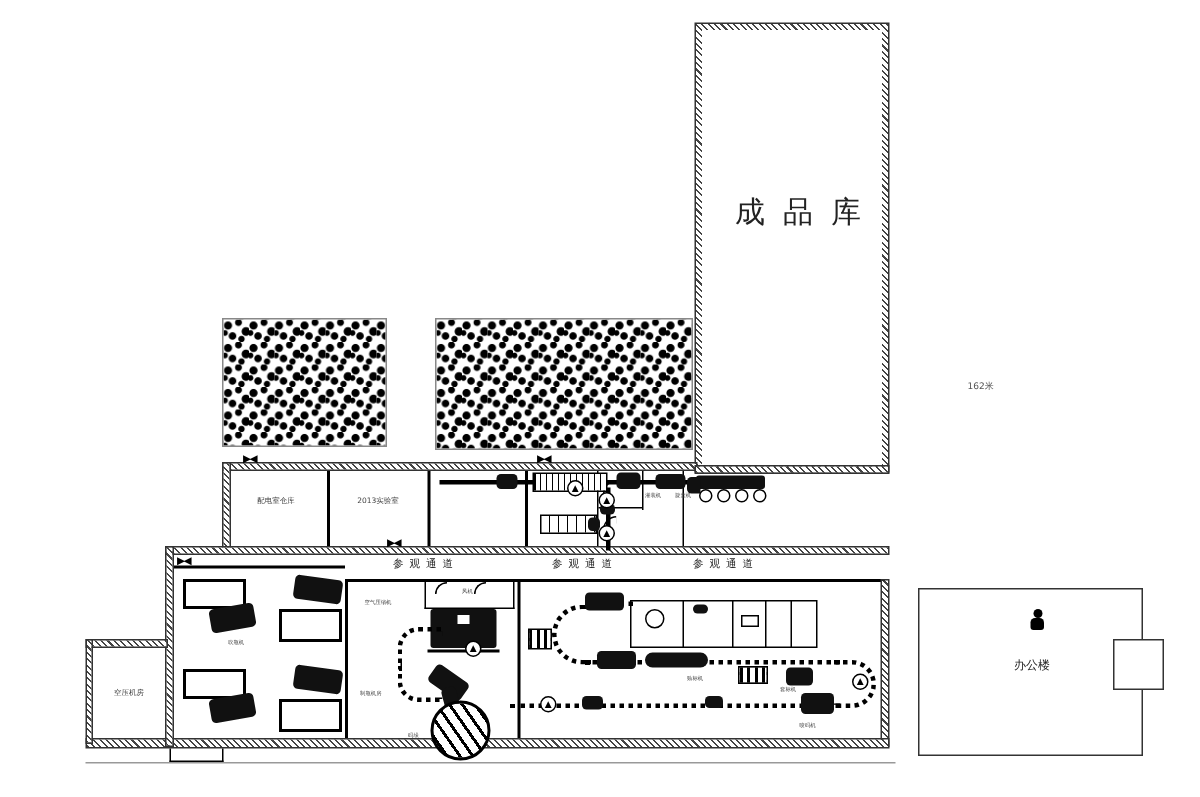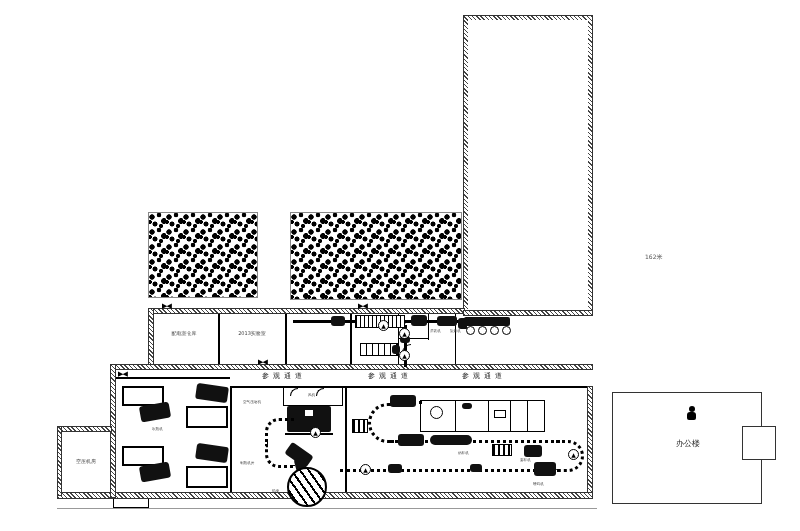--- a/index.html
+++ b/index.html
@@ -50,20 +50,21 @@
       background:repeating-linear-gradient(90deg,#000 0 2px,#fff 2px 5px),
                  repeating-linear-gradient(0deg,#000 0 2px,#fff 2px 5px);}
 </style>
 </head>
 <body>
 
 <div class="canvas">
 
   <div class="abs wall" style="left:463px;top:15px;width:130px;height:300px;"></div>
   <div class="abs" style="left:468px;top:20px;width:120px;height:290px;background:#fff;"></div>
+  <div class="abs lbl lbl-big" style="left:472px;top:128px;width:120px;text-align:center;text-indent:12px;">成品库</div>
 
   <div class="abs lbl" style="left:645px;top:253px;font-size:6px;color:#555;">162米</div>
 
   <div class="abs veg" style="left:148px;top:212px;width:110px;height:86px;"></div>
   <div class="abs veg" style="left:290px;top:212px;width:172px;height:88px;"></div>
 
   <div class="abs wall" style="left:148px;top:308px;width:317px;height:6px;"></div>
   <div class="abs wall" style="left:463px;top:310px;width:130px;height:6px;"></div>
   <div class="abs wall" style="left:148px;top:308px;width:6px;height:60px;"></div>
   <div class="abs wall" style="left:110px;top:364px;width:483px;height:6px;"></div>

